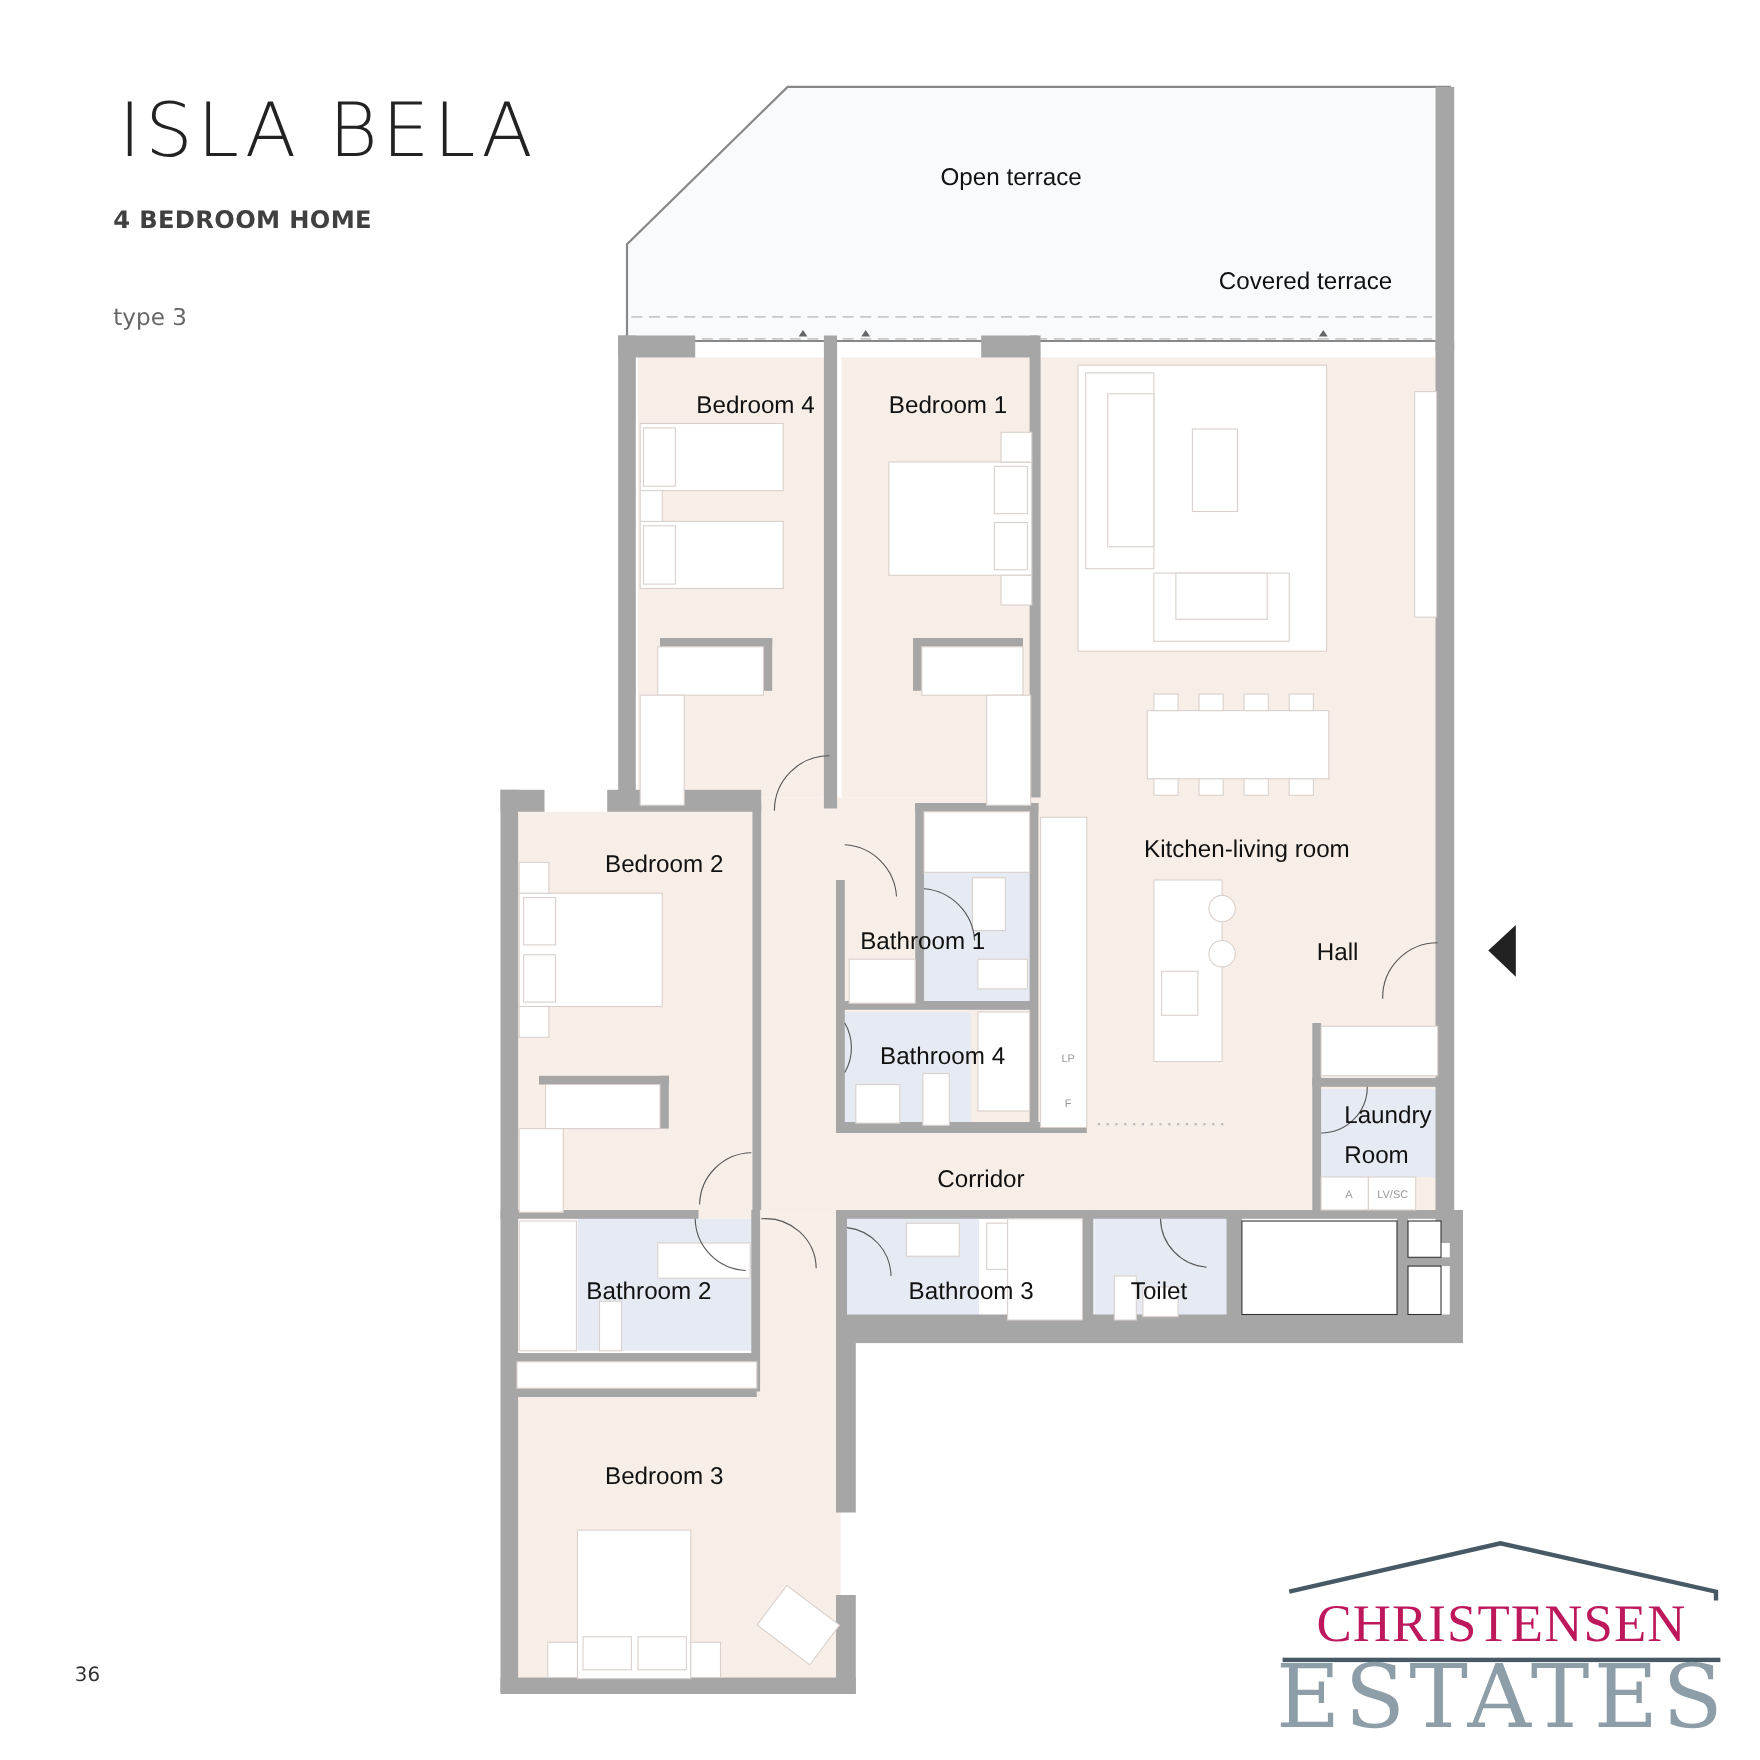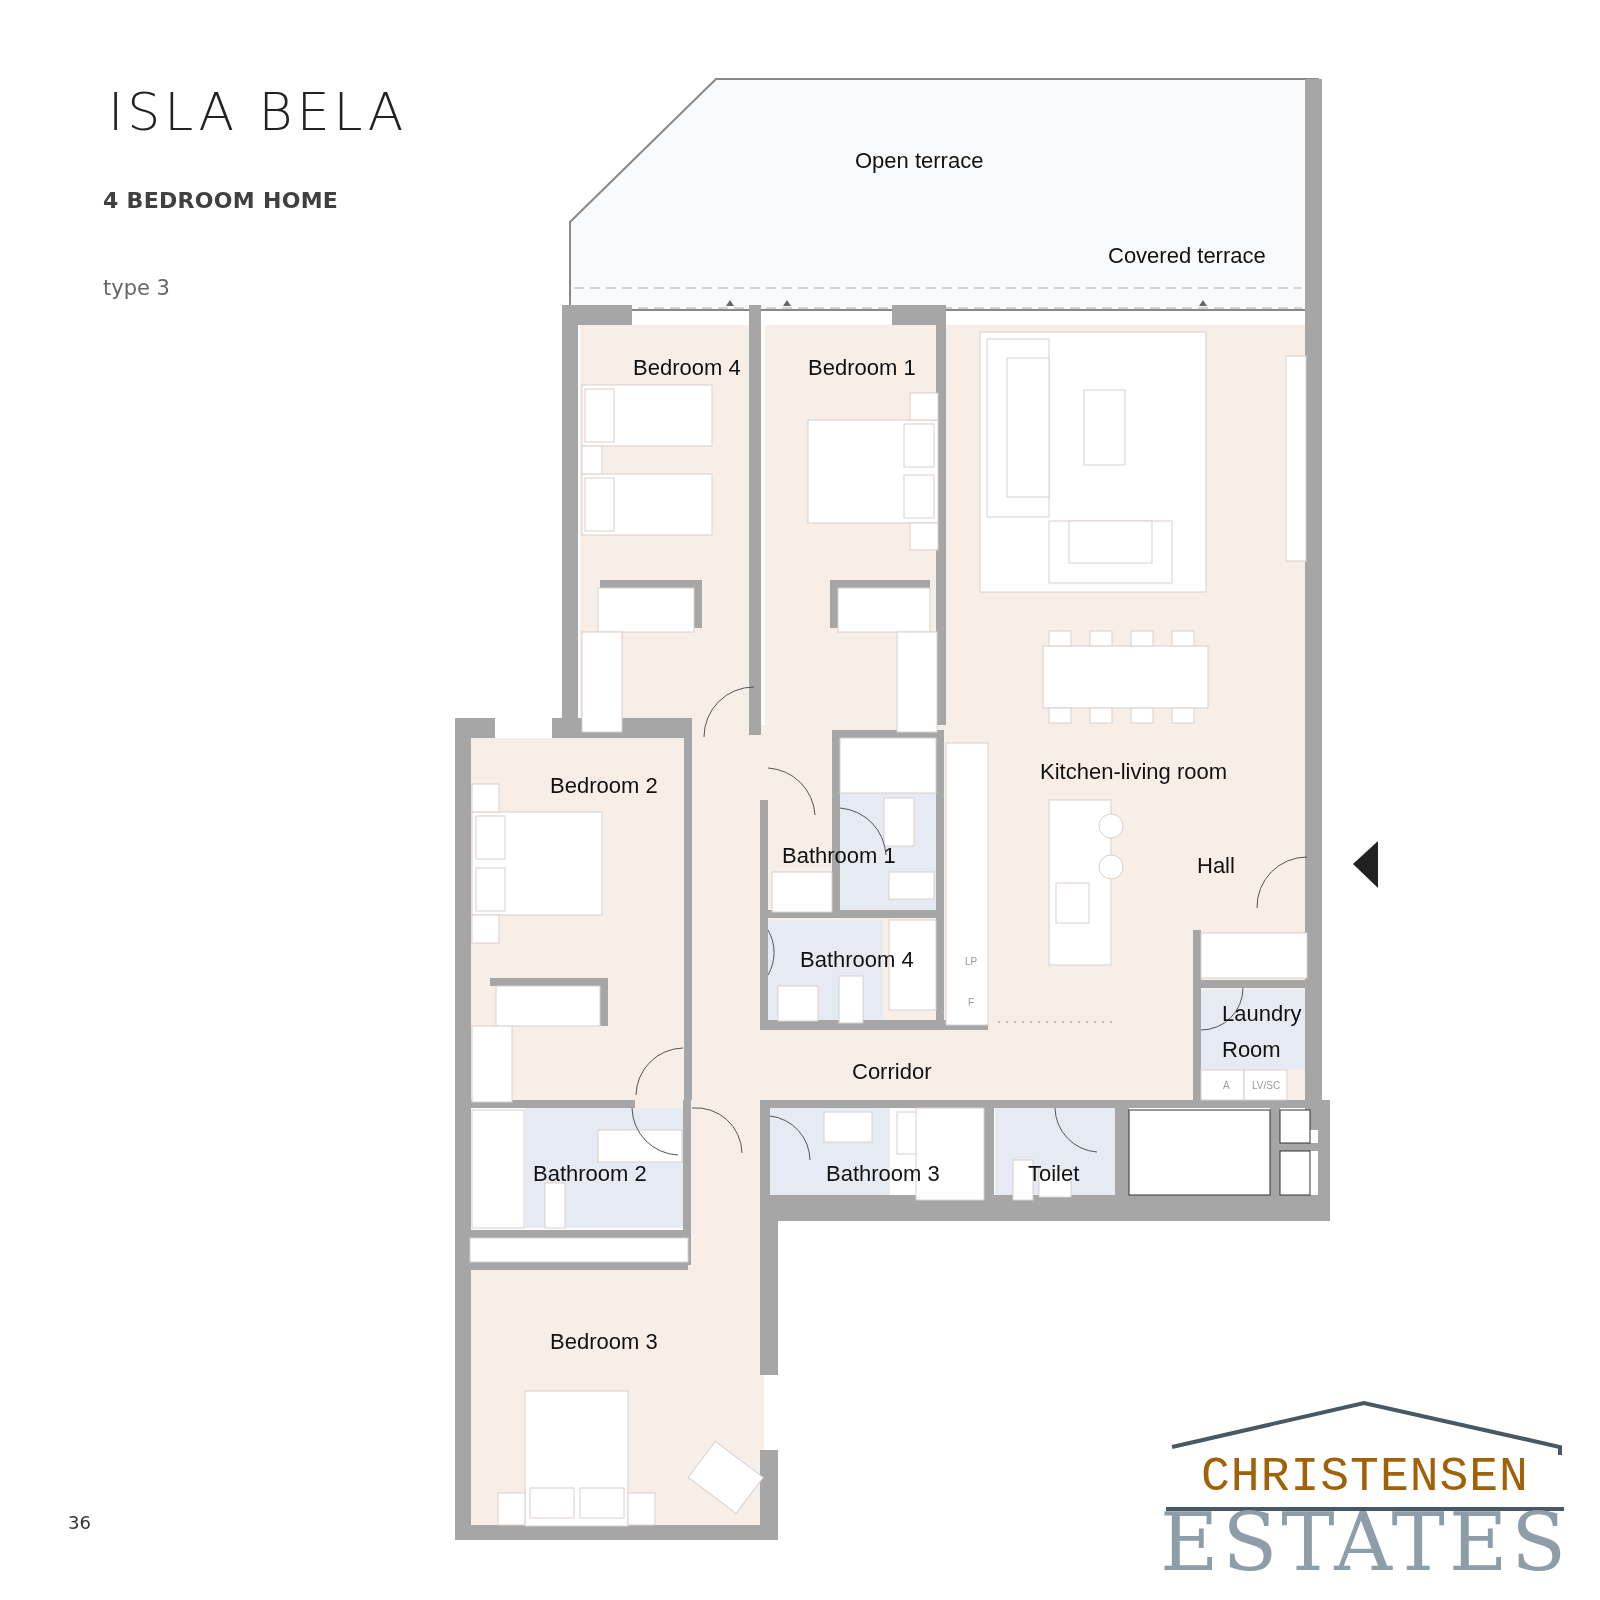--- a/index.html
+++ b/index.html
@@ -1,25 +1,25 @@
 <!DOCTYPE html>
 <html><head>
 <meta charset="utf-8">
 <style>
   html, body { margin: 0; padding: 0; background: #ffffff; }
   body { width: 1600px; height: 1600px; position: relative; overflow: hidden; font-family: "Liberation Sans", sans-serif; }
-  .brand-title { position: absolute; left: 108px; top: 86px; font-family: "DejaVu Sans", sans-serif; font-weight: 200; font-size: 52px; letter-spacing: 4px; color: #222222; line-height: 1; }
+  .brand-title { position: absolute; left: 108px; top: 86px; font-family: "DejaVu Sans", sans-serif; font-weight: 200; font-size: 68px; letter-spacing: 4px; color: #222222; line-height: 1; }
   .home-type { position: absolute; left: 103px; top: 188px; font-family: "DejaVu Sans", sans-serif; font-weight: bold; font-size: 22px; color: #404040; letter-spacing: 0.3px; }
   .type-sub { position: absolute; left: 103px; top: 244px; font-family: "DejaVu Sans", sans-serif; font-size: 21px; color: #666666; margin-top: 32px; }
   .page-number { position: absolute; left: 68px; top: 1512px; font-family: "DejaVu Sans", sans-serif; font-size: 18px; color: #333333; }
   svg.plan { position: absolute; left: 0; top: 0; }
   .room-label { font-family: "Liberation Sans", sans-serif; font-size: 22px; fill: #111111; }
   .small-label { font-family: "Liberation Sans", sans-serif; font-size: 10px; fill: #999999; }
   .logo { position: absolute; left: 1160px; top: 1395px; width: 410px; height: 200px; }
-  .logo-top { position: absolute; left: 0; top: 58px; width: 410px; text-align: center; font-family: Liberation Mono, monospace; font-weight: 300; font-size: 48px; color: #a16207; letter-spacing: 1px; line-height: 1; }
+  .logo-top { position: absolute; left: 0; top: 58px; width: 410px; text-align: center; font-family: Liberation Serif, serif; font-weight: 300; font-size: 48px; color: #be185d; letter-spacing: 1px; line-height: 1; }
   .logo-bottom { position: absolute; left: 0; top: 108px; width: 410px; text-align: center; font-family: "DejaVu Serif", serif; font-size: 80px; color: #8d9ea8; letter-spacing: 4px; line-height: 1; }
 </style>
 </head>
 <body>
 
 <div class="brand-title">ISLA BELA</div>
 <div class="home-type">4 BEDROOM HOME</div>
 <div class="type-sub">type 3</div>
 
 <svg class="plan" width="1600" height="1600" viewBox="0 0 1600 1600" xmlns="http://www.w3.org/2000/svg">

